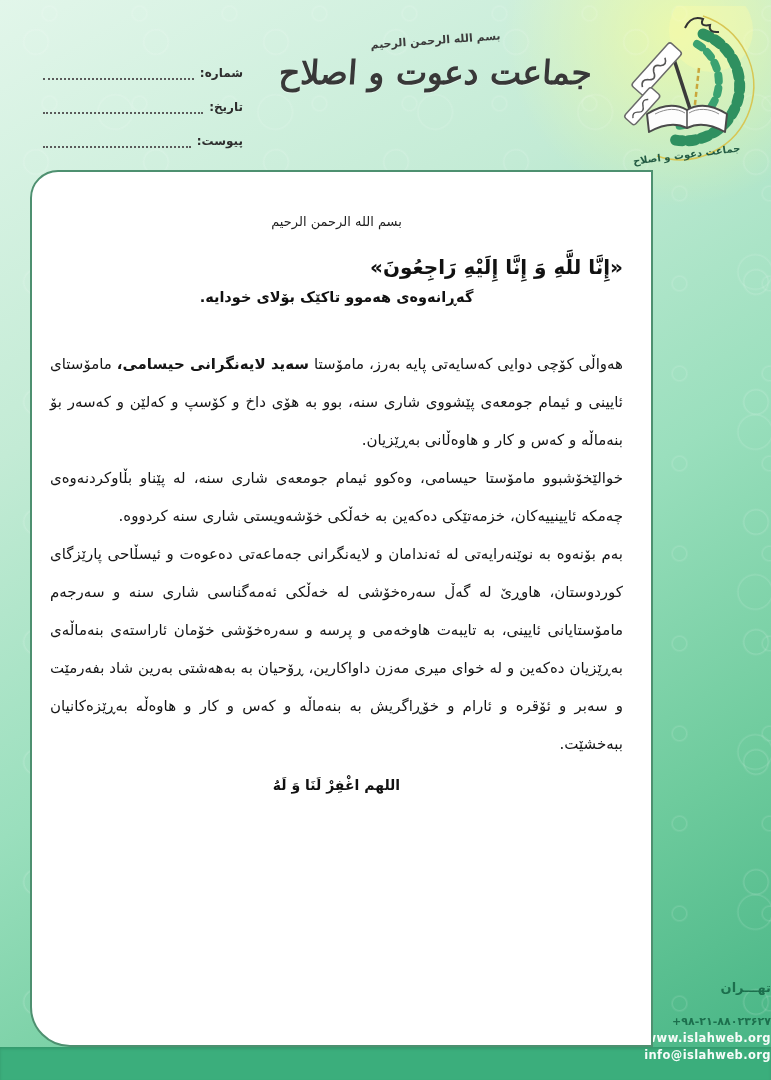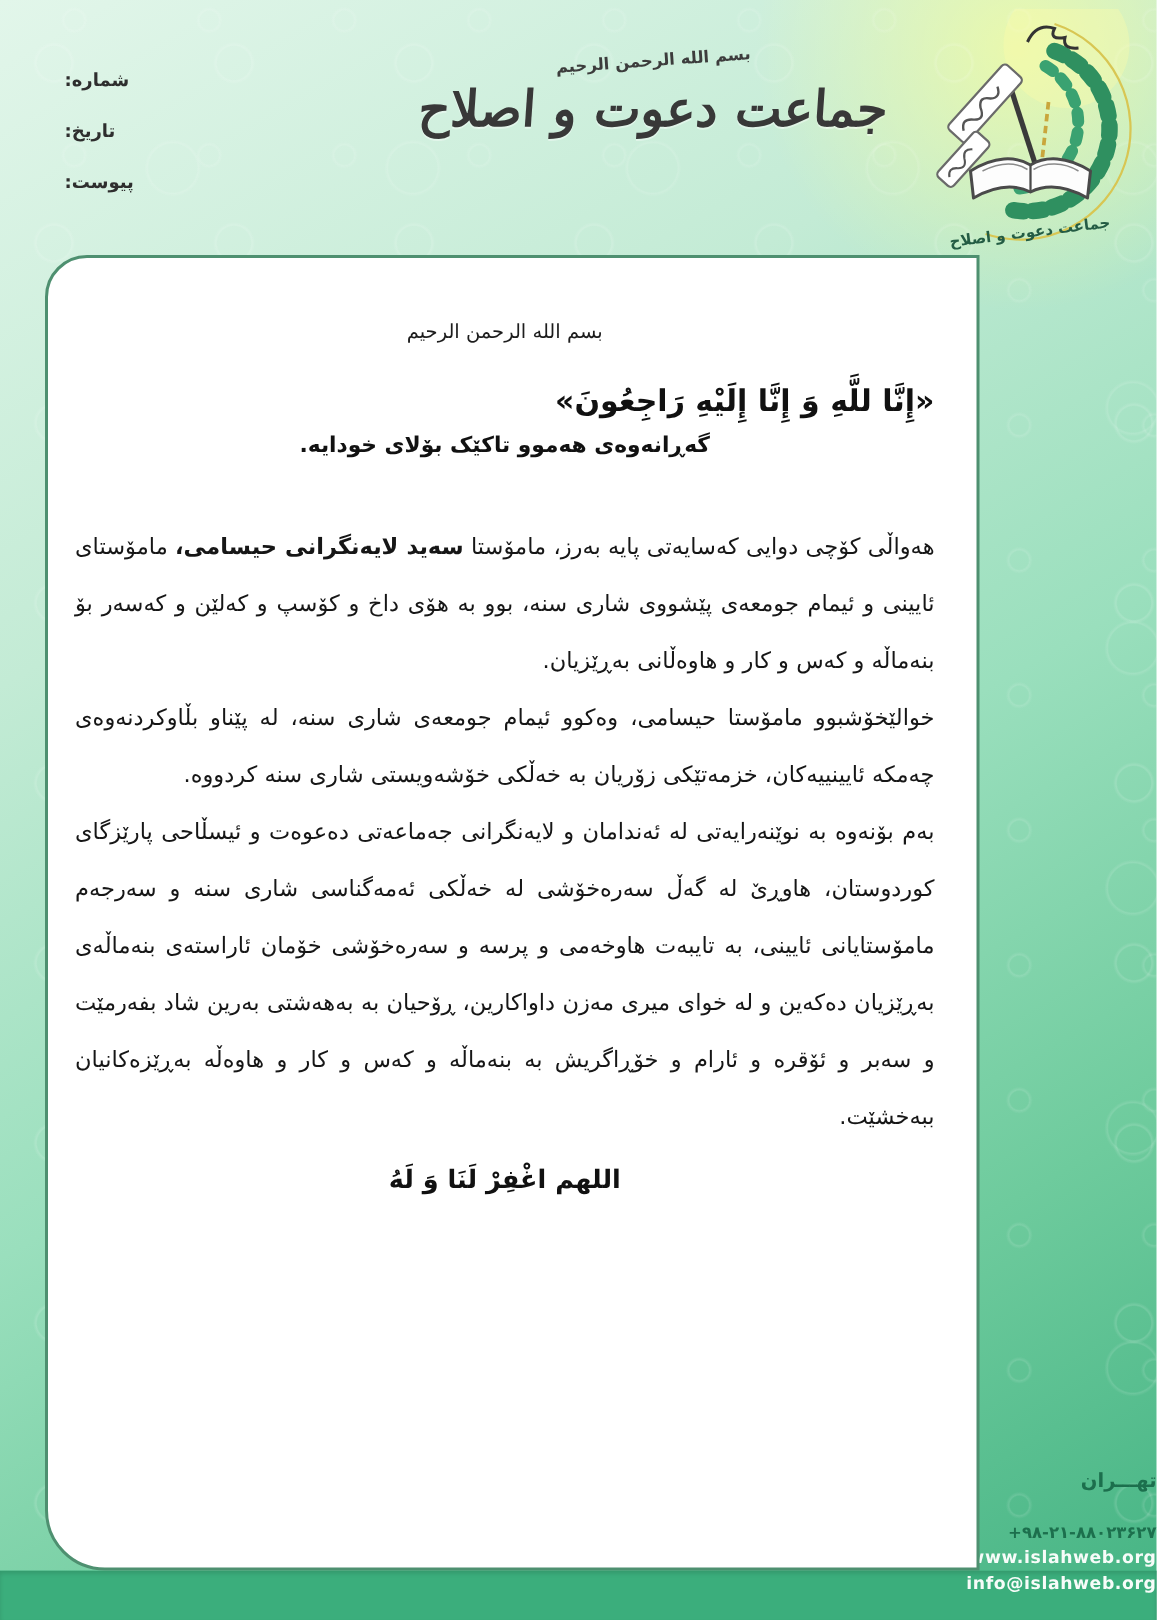--- a/index.html
+++ b/index.html
@@ -24,21 +24,21 @@
     background-size:120px 120px,160px 160px,90px 90px;
   }
   .bottom-bar{
     position:absolute;left:0;bottom:0;width:771px;height:33px;z-index:1;
     background:#3bae7c;
     box-shadow:inset 0 2px 3px rgba(0,0,0,.12);
   }
   
   .letterhead{position:absolute;top:0;left:0;width:771px;height:170px;z-index:2;}
   .fields{position:absolute;top:46px;right:528px;width:200px;direction:rtl;}
-  .field-row{display:flex;align-items:flex-end;gap:6px;height:34px;direction:rtl;flex-direction:column;}
+  .field-row{display:flex;align-items:flex-end;gap:6px;height:34px;direction:rtl;}
   .field-label{font-size:12px;font-weight:bold;color:#2e2e2e;white-space:nowrap;}
   .dots{flex:1;border-bottom:2px dotted #5a5a5a;height:14px;}
   .title-block{position:absolute;top:34px;left:268px;width:335px;text-align:center;}
   .mini-basmala{
     font-size:11px;color:#3c3c3c;font-weight:bold;letter-spacing:.5px;
     transform:rotate(-4deg);margin-bottom:6px;
   }
   .org-title{
     font-family:"DejaVu Serif",serif;font-weight:bold;font-size:33px;color:#383838;
     white-space:nowrap;transform:skewX(-4deg);
@@ -52,21 +52,21 @@
     border-radius:28px 0 0 40px;
     box-sizing:border-box;
     padding:42px 28px 0 18px;
     direction:rtl;
   }
   .basmala{ text-align:center;font-size:13px;color:#1d1d1d;margin:0 0 26px 0;}
   .verse{ text-align:right;font-size:20px;font-weight:bold;color:#111;margin:0 0 10px 0;}
   .verse-trans{ text-align:center;font-size:14.5px;font-weight:bold;color:#111;margin:0 0 40px 0;}
   .body-text{ font-size:15px;color:#161616;line-height:38px;text-align:justify;}
   .body-text p{margin:0;}
-  .dua{ text-align:center;font-size:17px;font-weight:bold;color:#111;margin:14px 0 0 0;}
+  .dua{ text-align:center;font-size:14px;font-weight:bold;color:#111;margin:14px 0 0 0;}
   .signature{ text-align:center;font-size:14px;color:#1c1c1c;margin:30px 0 0 0;}
   
   .footer{
     position:absolute;right:0;top:980px;width:130px;z-index:2;
     text-align:right;
   }
   .footer .city{font-size:13px;font-weight:bold;color:#1c6f4d;direction:rtl;}
   .footer .phone{font-size:11px;font-weight:bold;color:#1c6f4d;direction:ltr;margin-top:20px;letter-spacing:.5px;}
   .footer .site,.footer .mail{font-size:11.5px;font-weight:bold;color:#f7fcf9;direction:ltr;margin-top:3px;letter-spacing:.4px;}
 </style>
@@ -134,21 +134,21 @@
     </div>
   </div>
 
   <div class="content-box">
     <p class="basmala">بسم الله الرحمن الرحیم</p>
     <p class="verse">«إِنَّا للَّهِ وَ إِنَّا إِلَيْهِ رَاجِعُونَ»</p>
     <p class="verse-trans">گەڕانەوەی هەموو تاکێک بۆلای خودایە.</p>
 
     <div class="body-text">
       <p><span>هەواڵی کۆچی دوایی کەسایەتی پایە بەرز، مامۆستا </span><strong>سەید لایەنگرانی حیسامی،</strong><span> مامۆستای ئایینی و ئیمام جومعەی پێشووی شاری سنە، بوو بە هۆی داخ و کۆسپ و کەلێن و کەسەر بۆ بنەماڵە و کەس و کار و هاوەڵانی بەڕێزیان.</span></p>
-      <p>خوالێخۆشبوو مامۆستا حیسامی، وەکوو ئیمام جومعەی شاری سنە، لە پێناو بڵاوکردنەوەی چەمکە ئایینییەکان، خزمەتێکی زۆریان بە خەڵکی خۆشەویستی شاری سنە کردووە.</p>
+      <p>خوالێخۆشبوو مامۆستا حیسامی، وەکوو ئیمام جومعەی شاری سنە، لە پێناو بڵاوکردنەوەی چەمکە ئایینییەکان، خزمەتێکی دەکەین بە خەڵکی خۆشەویستی شاری سنە کردووە.</p>
       <p>بەم بۆنەوە بە نوێنەرایەتی لە ئەندامان و لایەنگرانی جەماعەتی دەعوەت و ئیسڵاحی پارێزگای کوردوستان، هاوڕێ لە گەڵ سەرەخۆشی لە خەڵکی ئەمەگناسی شاری سنە و سەرجەم مامۆستایانی ئایینی، بە تایبەت هاوخەمی و پرسە و سەرەخۆشی خۆمان ئاراستەی بنەماڵەی بەڕێزیان دەکەین و لە خوای میری مەزن داواکارین، ڕۆحیان بە بەهەشتی بەرین شاد بفەرمێت و سەبر و ئۆقرە و ئارام و خۆڕاگریش بە بنەماڵە و کەس و کار و هاوەڵە بەڕێزەکانیان ببەخشێت.</p>
     </div>
 
     <p class="dua">اللهم اغْفِرْ لَنَا وَ لَهُ</p>
   </div>
 
   <div class="footer">
     <div class="city">تهـــران</div>
     <div class="phone">+۹۸-۲۱-۸۸۰۲۳۶۲۷</div>
     <div class="site">www.islahweb.org</div>

